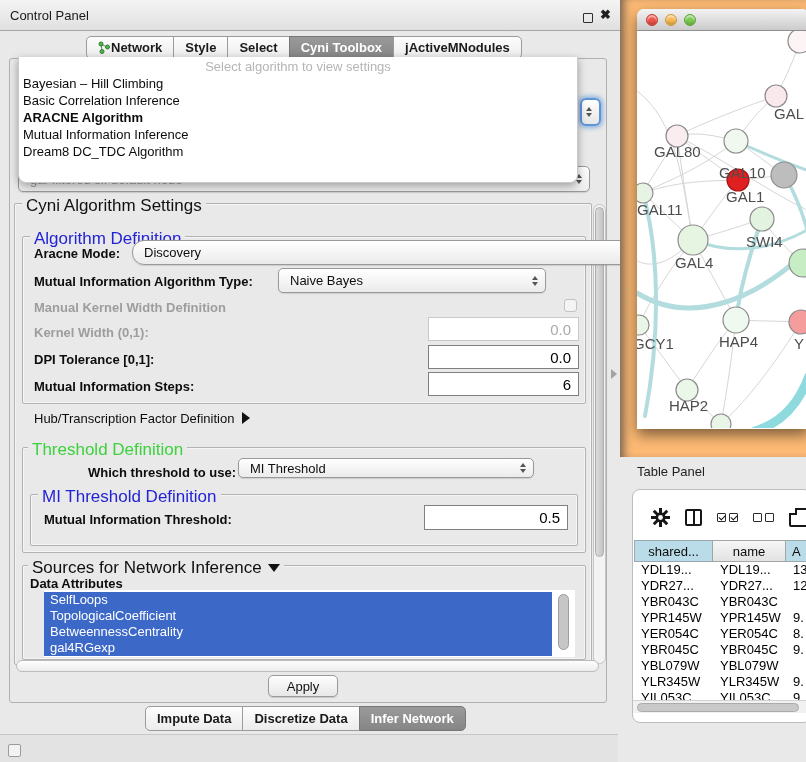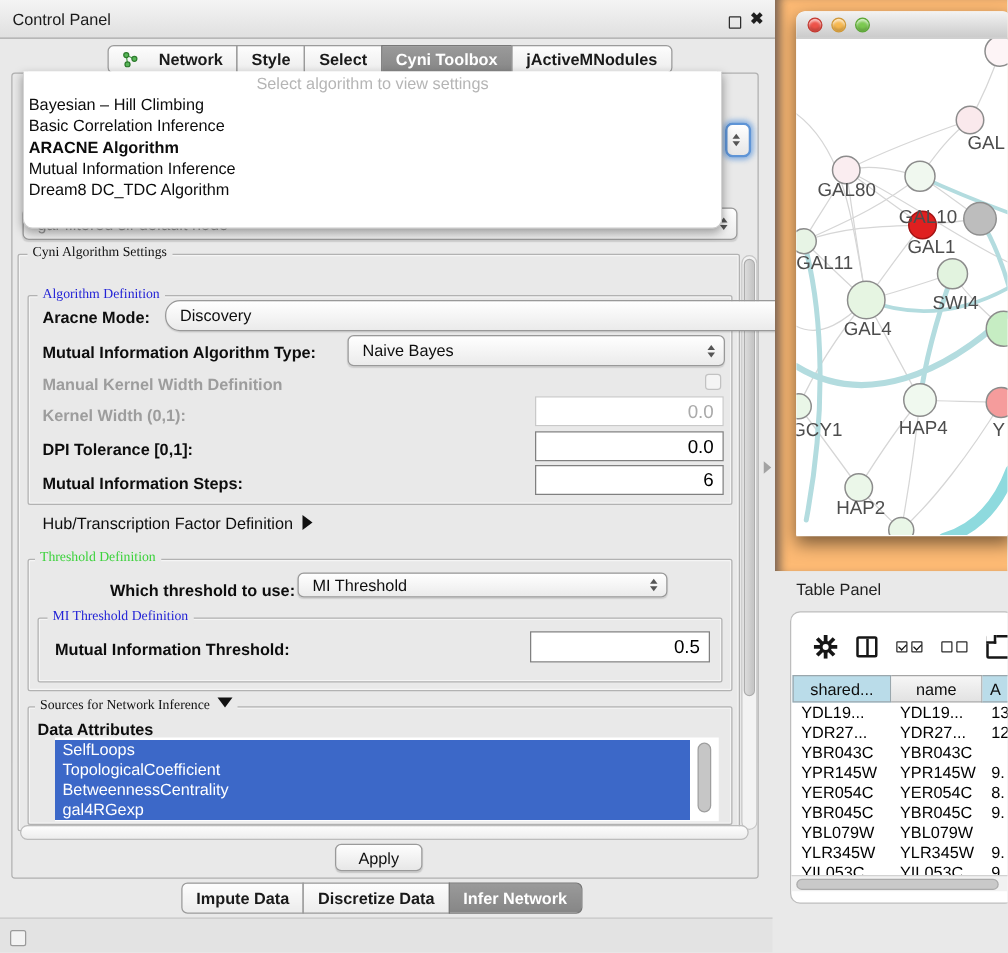--- a/index.html
+++ b/index.html
@@ -8,21 +8,21 @@
   .abs { position:absolute; }
 
   
   #cp-titlebar { left:0; top:0; width:620px; height:31px;
     background:linear-gradient(#f4f4f4,#e0e0e0); border-bottom:1px solid #a6a6a6;
     display:flex; align-items:center; padding-left:10px; font-size:13px; color:#1a1a1a; }
   .win-float { left:583px; top:13px; width:10px; height:10px; border:1.5px solid #2d2d2d; border-radius:1px; background:transparent; }
   .win-close { left:600px; top:7px; font-size:13px; font-weight:700; color:#1f1f1f; }
 
   .tabbar { display:flex; height:23px; }
-  .tab { height:23px; display:flex; align-items:center; gap:16px; padding:0 11px;
+  .tab { height:23px; display:flex; align-items:center; gap:0; padding:0 11px;
     background:linear-gradient(#fdfdfd,#ececec); border:1px solid #9b9b9b; margin-left:-1px;
     font-size:13px; font-weight:600; color:#1a1a1a; white-space:nowrap; }
   .tab.first { border-radius:5px 0 0 5px; margin-left:0; }
   .tab.last  { border-radius:0 5px 5px 0; }
   .tab.sel   { background:linear-gradient(#9a9a9a,#868686); color:#fff; border-color:#787878; }
 
   #content-panel { left:9px; top:58px; width:598px; height:645px;
     border:1px solid #b0b0b0; border-radius:3px; background:#e9e9e9; }
 
   
@@ -39,21 +39,21 @@
   .arrows { position:absolute; right:7px; top:50%; transform:translateY(-50%);
     display:flex; flex-direction:column; gap:2px; }
   .tri-up   { width:0; height:0; border-left:3.5px solid transparent; border-right:3.5px solid transparent; border-bottom:4.5px solid #555; }
   .tri-down { width:0; height:0; border-left:3.5px solid transparent; border-right:3.5px solid transparent; border-top:4.5px solid #555; }
 
   #focus-combo-end { left:580px; top:98px; width:21px; height:28px; border:2px solid #5e94d6;
     border-radius:6px; background:linear-gradient(#fff,#e6e6e6); box-shadow:0 0 4px 2px rgba(92,150,220,.65); z-index:6; }
   #hidden-combo { left:18px; top:166px; width:572px; height:26px; z-index:5; color:#9a9a9a; }
 
   .group { position:absolute; border:1px solid #b2b2b2; border-radius:2px; box-shadow:inset 0 0 0 1px rgba(255,255,255,.55); }
-  .gtitle { position:absolute; font-size:11px; background:#e9e9e9; padding:0 4px; white-space:nowrap; color:#111;font-family:Liberation Serif, serif; }
+  .gtitle { position:absolute; font-size:17px; background:#e9e9e9; padding:0 4px; white-space:nowrap; color:#111; }
   .gtitle.blue  { color:#2323d6; }
   .gtitle.green { color:#3cd23c; }
 
   .flabel { position:absolute; font-size:13px; font-weight:700; color:#0d0d0d; white-space:nowrap; }
   .flabel.disabled { color:#9d9d9d; }
 
   .field { position:absolute; border:1px solid #808080; background:#fff; font-size:15px; color:#000;
     display:flex; align-items:center; justify-content:flex-end; padding:0 7px; }
   .field.disabled { border-color:#c9c9c9; color:#aaa; }
 
@@ -191,21 +191,21 @@
 <div class="flabel" style="left:34px; top:246px;">Aracne Mode:</div>
 <div class="combo" style="left:132px; top:240px; width:504px; height:25px;border-radius:12px;">
   <span>Discovery</span>
   <div class="arrows">
       <div class="tri-up"></div>
       <div class="tri-down"></div>
     </div>
 </div>
 
 <div class="flabel" style="left:34px; top:274px;">Mutual Information Algorithm Type:</div>
-<div class="combo" style="left:278px; top:268px; width:302px; height:25px;">
+<div class="combo" style="left:278px; top:268px; width:268px; height:25px;">
   <span>Naive Bayes</span>
   <div class="arrows">
       <div class="tri-up"></div>
       <div class="tri-down"></div>
     </div>
 </div>
 
 <div class="flabel disabled" style="left:34px; top:300px;">Manual Kernel Width Definition</div>
 <div class="checkbox" style="left:564px; top:299px;"></div>
 

